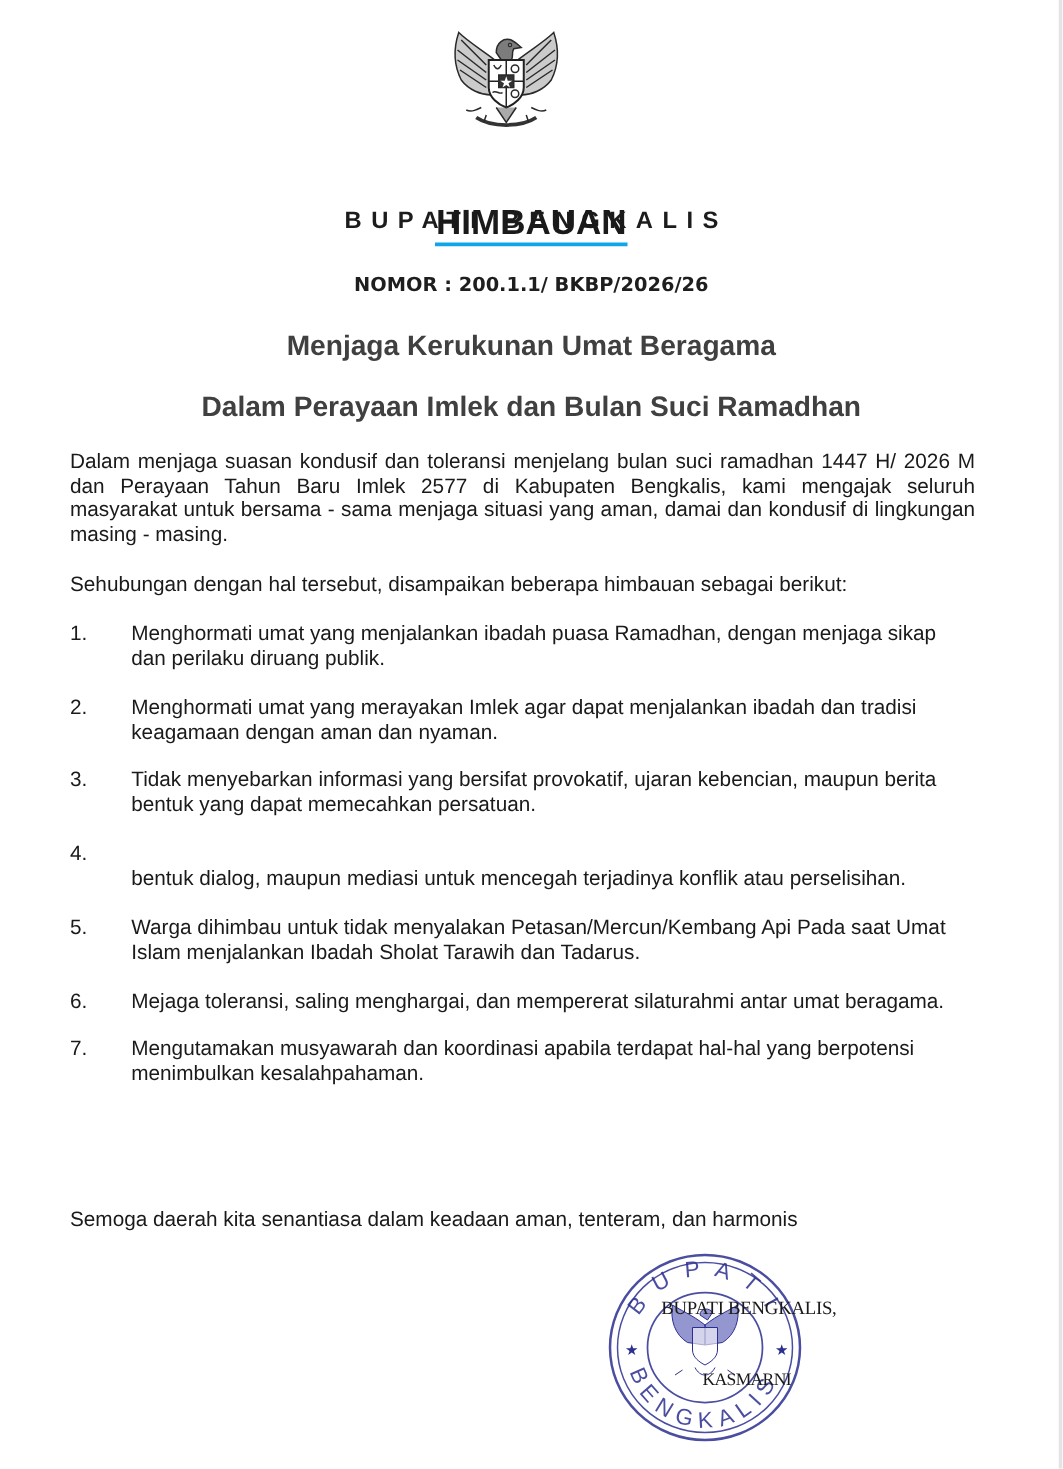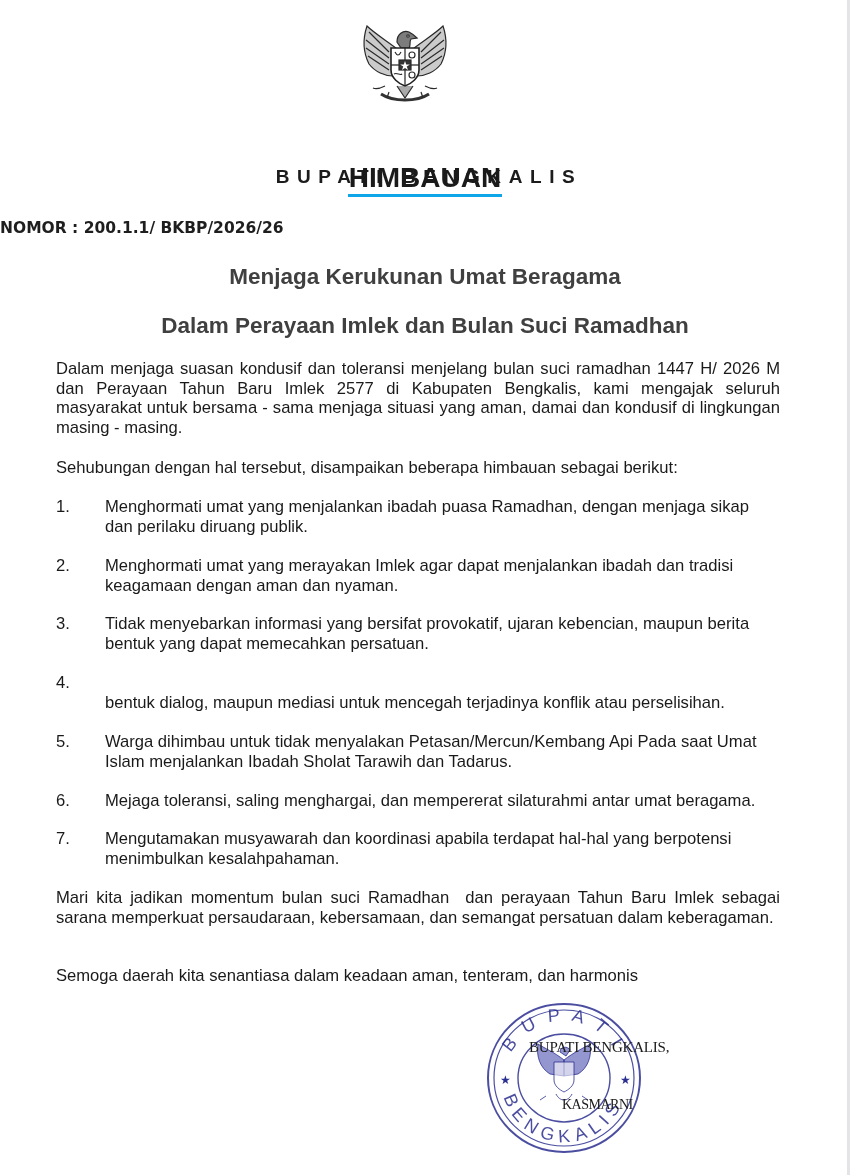--- a/index.html
+++ b/index.html
@@ -10,21 +10,21 @@
     .emblem { position: absolute; left: 345px; top: 12px; width: 120px; height: 100px; }
 
     .issuer { position: absolute; left: 0; top: 130px; width: 850px; text-align: center;
       font-family: "Liberation Sans", sans-serif; font-weight: bold; font-size: 19px;
       letter-spacing: 7.6px; color: #1c1c1c; padding-left: 8px; margin-top: 36px; }
 
     .doc-type { position: absolute; left: 0; top: 163px; width: 850px; text-align: center; }
     .doc-type span { display: inline-block; font-family: "Liberation Sans", sans-serif; font-weight: bold;
       font-size: 28px; color: #1a1a1a; border-bottom: 3px solid #0ea5e9; line-height: 30px; padding: 0 1px 1px; }
 
-    .doc-number { position: absolute; left: 0; top: 219px; width: 850px; text-align: left;
+    .doc-number { position: absolute; left: 0; top: 219px; width: 850px; text-align: center;
       font-family: "DejaVu Sans", sans-serif; font-weight: bold; font-size: 15.5px; color: #1e1e1e; letter-spacing: 0px; }
 
     .title-line { position: absolute; left: 0; width: 850px; text-align: center;
       font-family: "Liberation Sans", sans-serif; font-weight: bold; font-size: 22.5px; color: #404040; }
     .title-1 { top: 264px; }
     .title-2 { top: 313px; }
 
     .body-text { position: absolute; left: 56px; width: 724px; font-size: 16.6px; line-height: 19.5px;
       color: #1a1a1a; font-family: "Liberation Sans", sans-serif; }
     .justify { text-align: justify; }
@@ -139,21 +139,20 @@
     </div>
     <div class="list-item" style="top:829px;">
       <span class="list-num">7.</span>
       <span class="list-text">
         <span>Mengutamakan musyawarah dan koordinasi apabila terdapat hal-hal yang berpotensi</span><br>
         <span>menimbulkan kesalahpahaman.</span>
       </span>
     </div>
   </div>
 
-  <p class="body-text justify para-closing" style="white-space: pre-wrap;">Mari kita jadikan momentum bulan suci Ramadhan  dan perayaan Tahun Baru Imlek sebagai sarana memperkuat persaudaraan, kebersamaan, dan semangat persatuan dalam keberagaman.</p>
   <p class="body-text para-wish">Semoga daerah kita senantiasa dalam keadaan aman, tenteram, dan harmonis</p>
 
   <svg class="seal" viewBox="0 0 164 160">
     <g fill="none" stroke="#2b2f8f" stroke-opacity="0.85">
       <ellipse cx="80" cy="80" rx="76" ry="74" stroke-width="2"></ellipse>
       <ellipse cx="80" cy="80" rx="70" ry="68" stroke-width="1.2"></ellipse>
       <ellipse cx="80" cy="80" rx="46" ry="44" stroke-width="1.4"></ellipse>
     </g>
     <defs>
       <path id="sealTopArc" d="M 22 80 A 58 57 0 0 1 138 80"></path>

